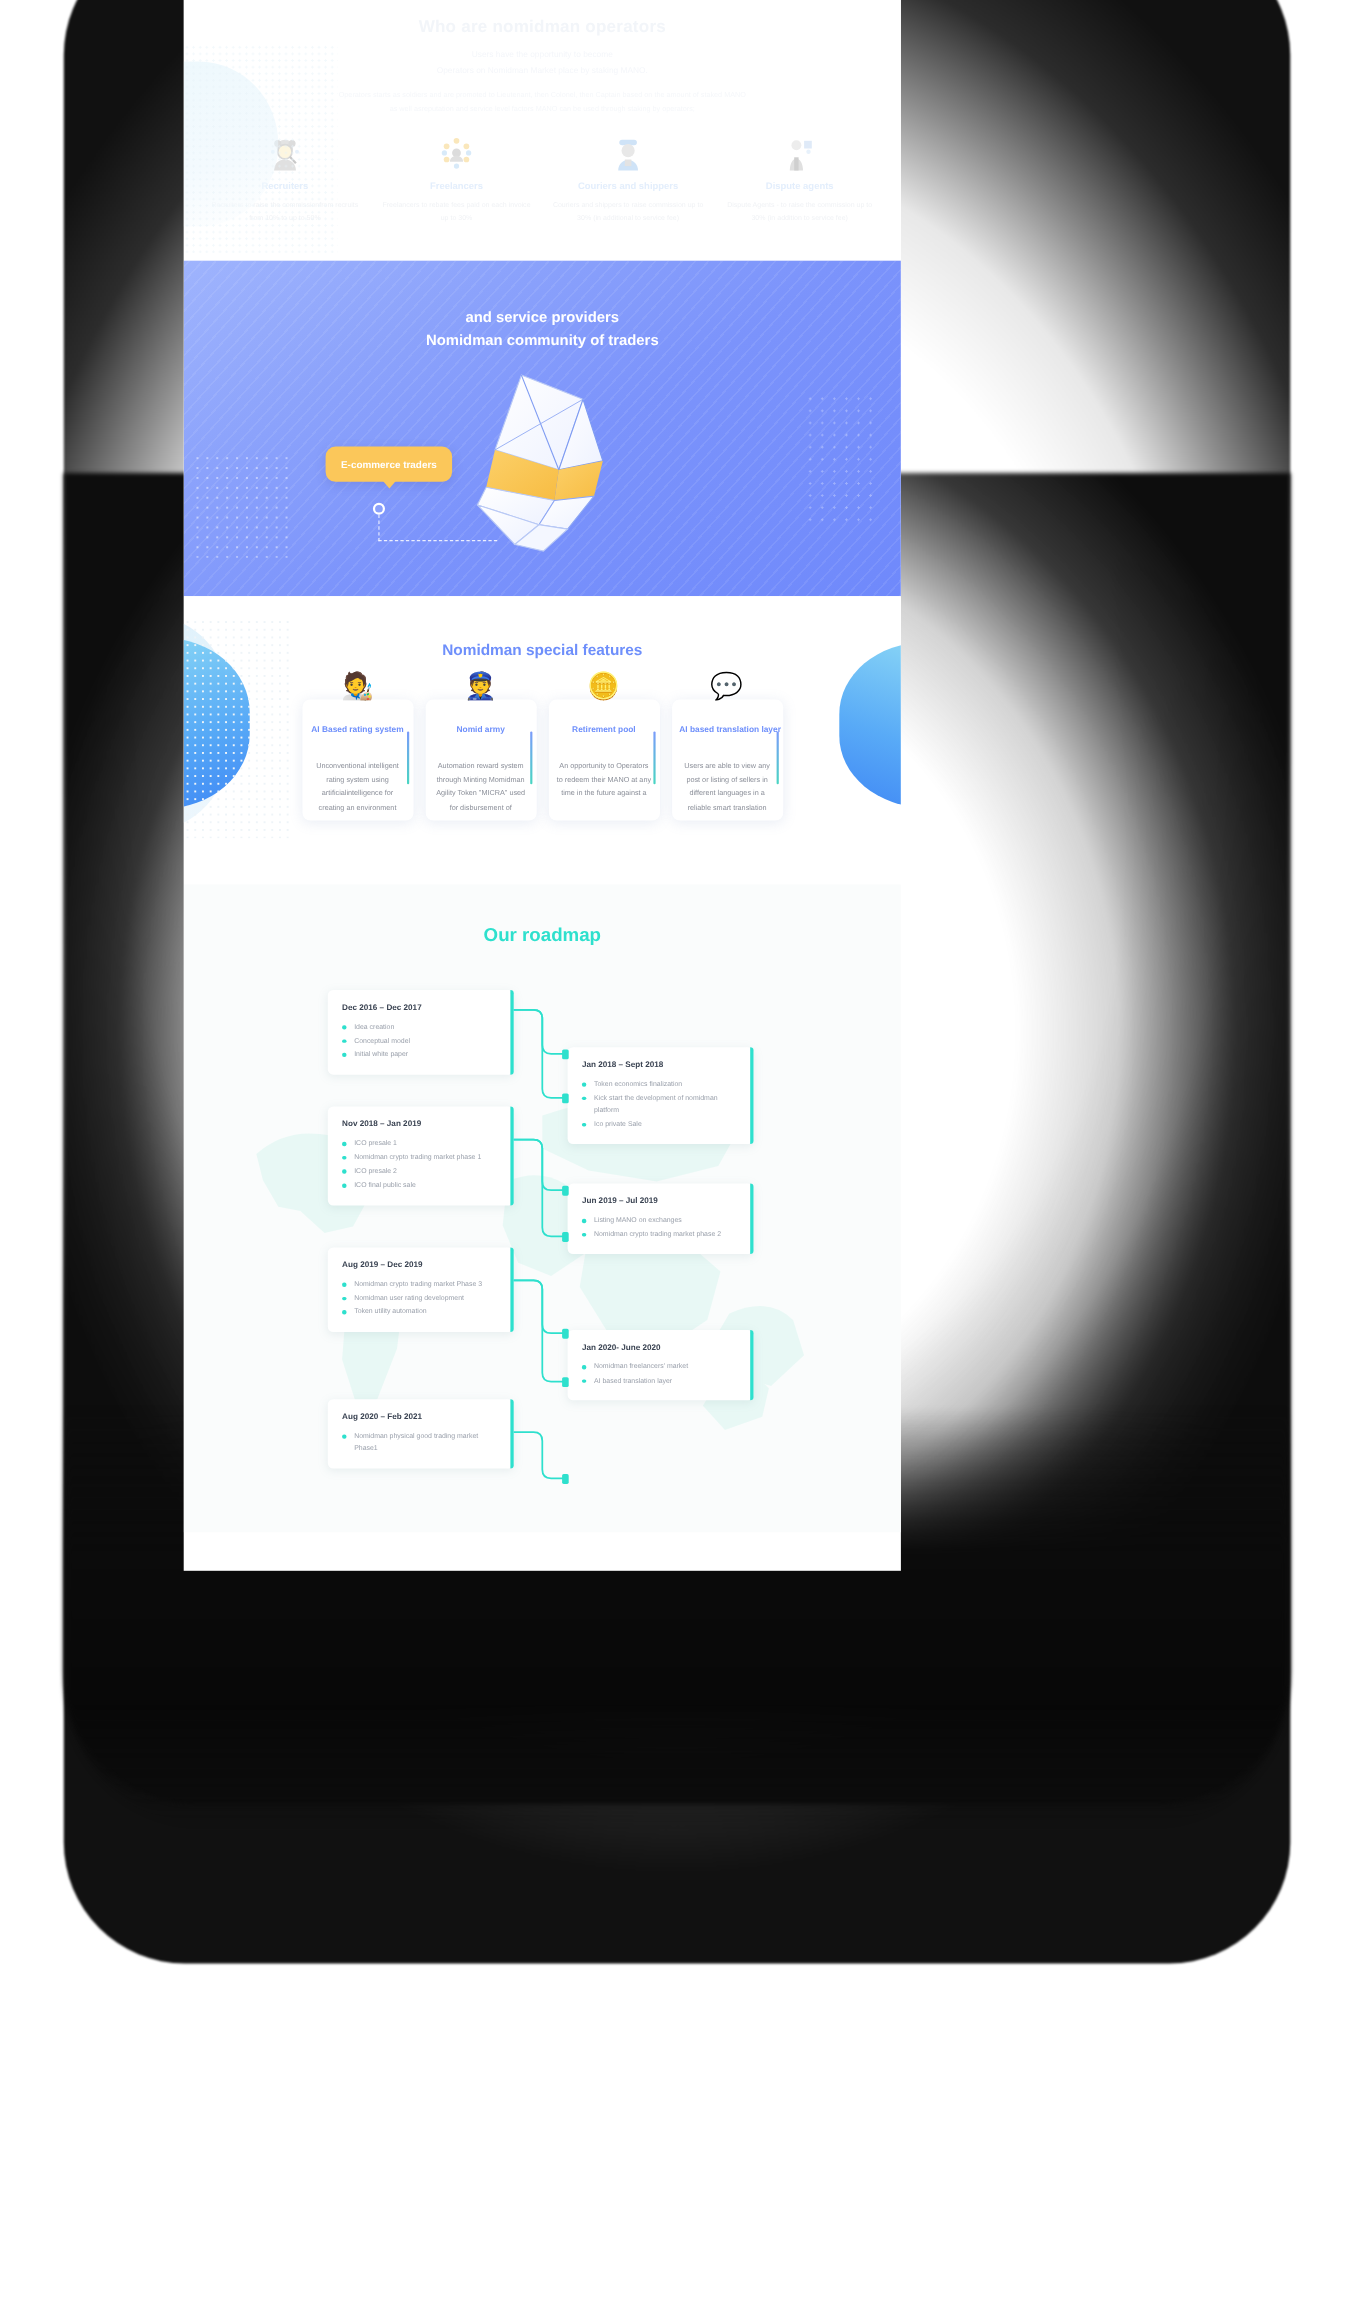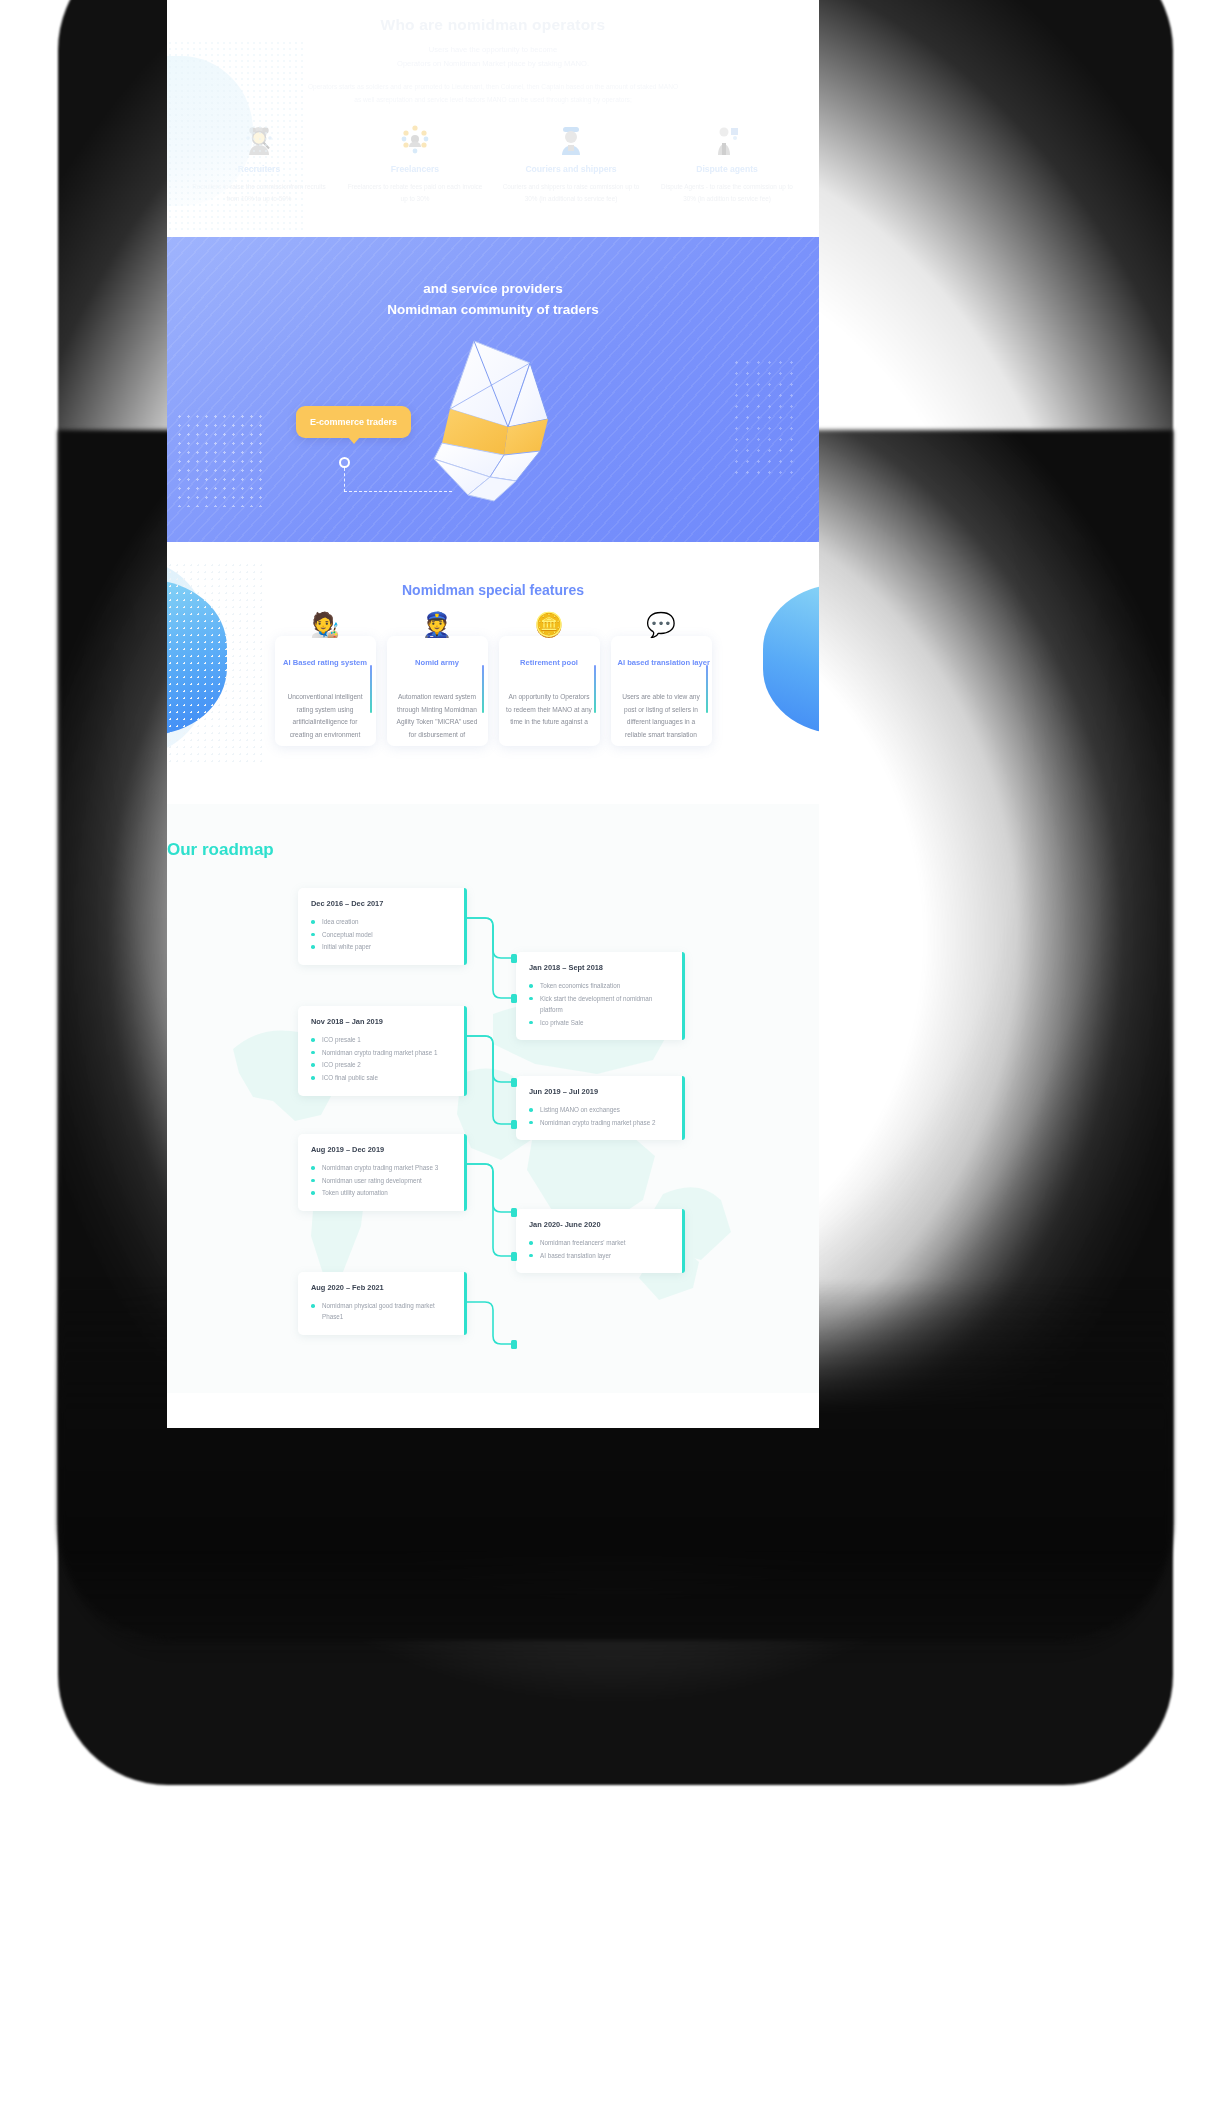--- a/index.html
+++ b/index.html
@@ -230,21 +230,21 @@
 
   
   .sec-roadmap {
     position: relative;
     height: 589px;
     background: #fafcfc;
     overflow: hidden;
   }
   .rm-title {
     position: relative; z-index: 4;
-    text-align: left; padding-top: 36px;
+    text-align: center; padding-top: 36px;
     color: #2ee0cd; font-size: 17px; font-weight: bold;
   }
   .world-map {
     position: absolute; left: 26px; top: 150px;
     width: 600px; height: 390px;
     opacity: .5;
   }
   .rm-body { position: relative; z-index: 4; margin-top: 24px; height: 500px; }
   .rm-card {
     position: absolute;
@@ -466,21 +466,21 @@
             <rect x="344" y="70" width="6" height="9" rx="1.5"></rect>
             <rect x="344" y="110" width="6" height="9" rx="1.5"></rect>
             <rect x="344" y="194" width="6" height="9" rx="1.5"></rect>
             <rect x="344" y="236" width="6" height="9" rx="1.5"></rect>
             <rect x="344" y="324" width="6" height="9" rx="1.5"></rect>
             <rect x="344" y="368" width="6" height="9" rx="1.5"></rect>
             <rect x="344" y="456" width="6" height="9" rx="1.5"></rect>
           </g>
         </svg>
 
-        <div class="rm-card left" style="top:4px">
+        <div class="rm-card left" style="top:16px">
           <div class="bar"></div>
           <h5>Dec 2016 – Dec 2017</h5>
           <ul>
             <li>Idea creation</li>
             <li>Conceptual model</li>
             <li>Initial white paper</li>
           </ul>
         </div>
 
         <div class="rm-card right" style="top:68px">

